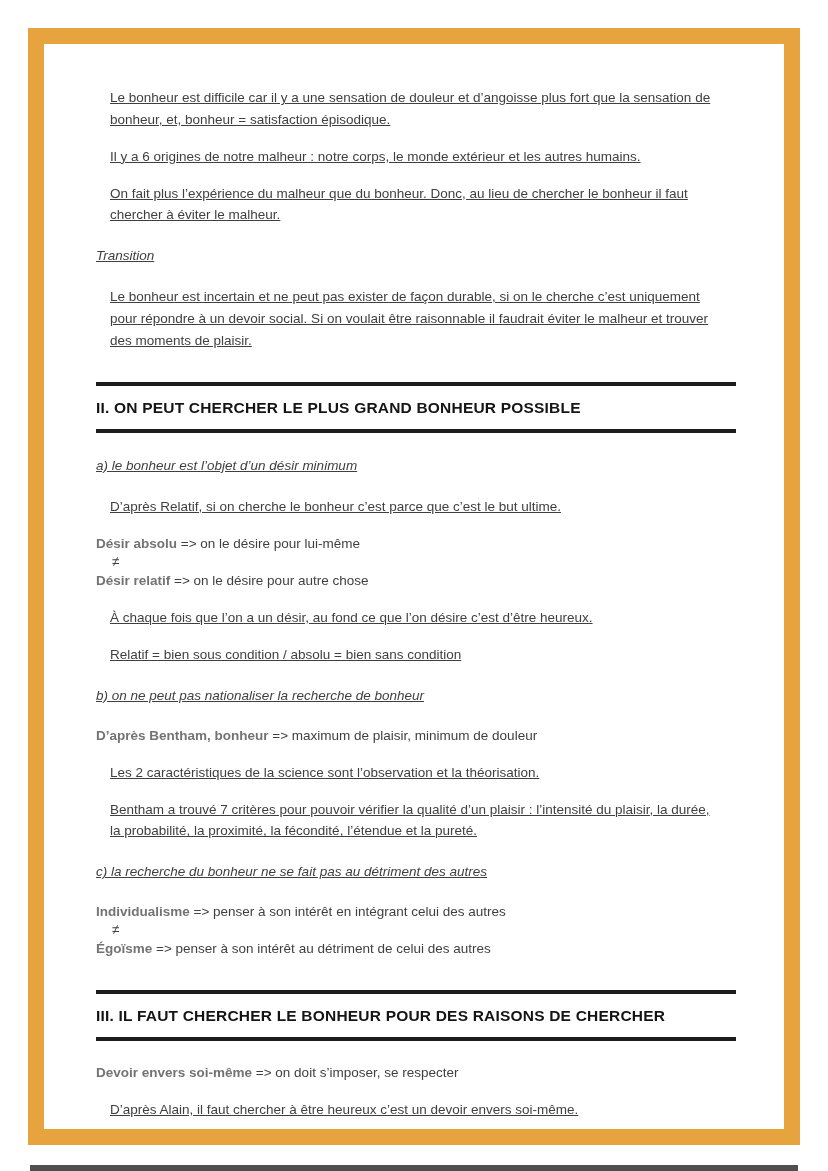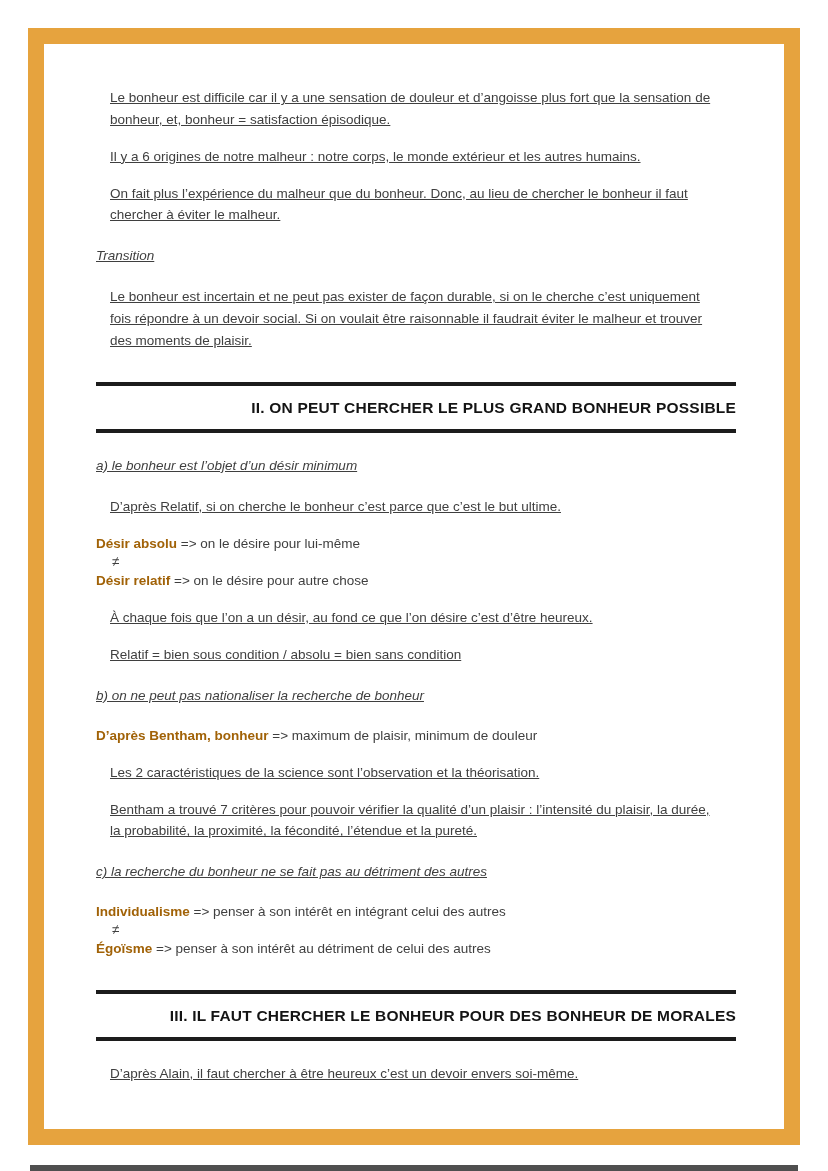--- a/index.html
+++ b/index.html
@@ -34,45 +34,45 @@
   .subheading {
     text-align: left;
     font-style: italic;
     text-decoration: underline;
     margin: 19px 0;
     color: #3f3f3f;
   }
   .section-heading { margin: 30px 0 22px; }
   .rule { height: 4px; background: #1c1c1c; }
   .section-title {
-    text-align: right;
+    text-align: left;
     font-weight: bold;
     color: #141414;
     font-size: 15.5px;
     padding: 9px 0;
     letter-spacing: .2px;
   }
   .def-group { margin: 16px 0; line-height: 1.5; }
-  .term { font-weight: bold; color: #a16207; }
+  .term { font-weight: bold; color: #737373; }
   .neq-line { margin-left: 16px; line-height: 1.25; }
 </style>
 </head>
 <body>
 
 <div class="border-frame"></div>
 
 <div class="page-content">
 
   <p class="para">Le bonheur est difficile car il y a une sensation de douleur et d’angoisse plus fort que la sensation de bonheur, et, bonheur = satisfaction épisodique.</p>
   <p class="para">Il y a 6 origines de notre malheur : notre corps, le monde extérieur et les autres humains.</p>
   <p class="para">On fait plus l’expérience du malheur que du bonheur. Donc, au lieu de chercher le bonheur il faut chercher à éviter le malheur.</p>
 
   <div class="subheading">Transition</div>
 
-  <p class="para">Le bonheur est incertain et ne peut pas exister de façon durable, si on le cherche c’est uniquement fois répondre à un devoir social. Si on voulait être raisonnable il faudrait éviter le malheur et trouver des moments de plaisir.</p>
+  <p class="para">Le bonheur est incertain et ne peut pas exister de façon durable, si on le cherche c’est uniquement pour répondre à un devoir social. Si on voulait être raisonnable il faudrait éviter le malheur et trouver des moments de plaisir.</p>
 
   <div class="section-heading">
     <div class="rule"></div>
     <div class="section-title">II. ON PEUT CHERCHER LE PLUS GRAND BONHEUR POSSIBLE</div>
     <div class="rule"></div>
   </div>
 
   <div class="subheading">a) le bonheur est l’objet d’un désir minimum</div>
 
   <p class="para">D’après Relatif, si on cherche le bonheur c’est parce que c’est le but ultime.</p>
@@ -98,23 +98,26 @@
   <div class="subheading">c) la recherche du bonheur ne se fait pas au détriment des autres</div>
 
   <div class="def-group">
     <div><span class="term">Individualisme</span><span> =&gt; penser à son intérêt en intégrant celui des autres</span></div>
     <div class="neq-line">≠</div>
     <div><span class="term">Égoïsme</span><span> =&gt; penser à son intérêt au détriment de celui des autres</span></div>
   </div>
 
   <div class="section-heading">
     <div class="rule"></div>
-    <div class="section-title">III. IL FAUT CHERCHER LE BONHEUR POUR DES BONHEUR DE MORALES</div>
+    <div class="section-title">III. IL FAUT CHERCHER LE BONHEUR POUR DES RAISONS DE CHERCHER</div>
     <div class="rule"></div>
   </div>
 
 
+  <div class="def-group">
+    <div><span class="term">Devoir envers soi-même</span><span> =&gt; on doit s’imposer, se respecter</span></div>
+  </div>
 
   <p class="para">D’après Alain, il faut chercher à être heureux c’est un devoir envers soi-même.</p>
 
 </div>
 
 <div class="bottom-edge"></div>
 
 </body></html>

